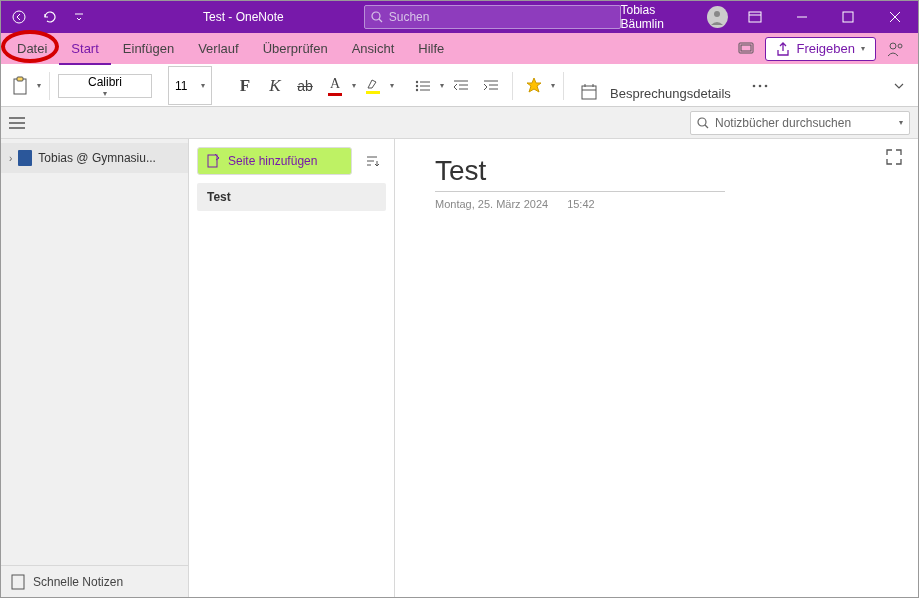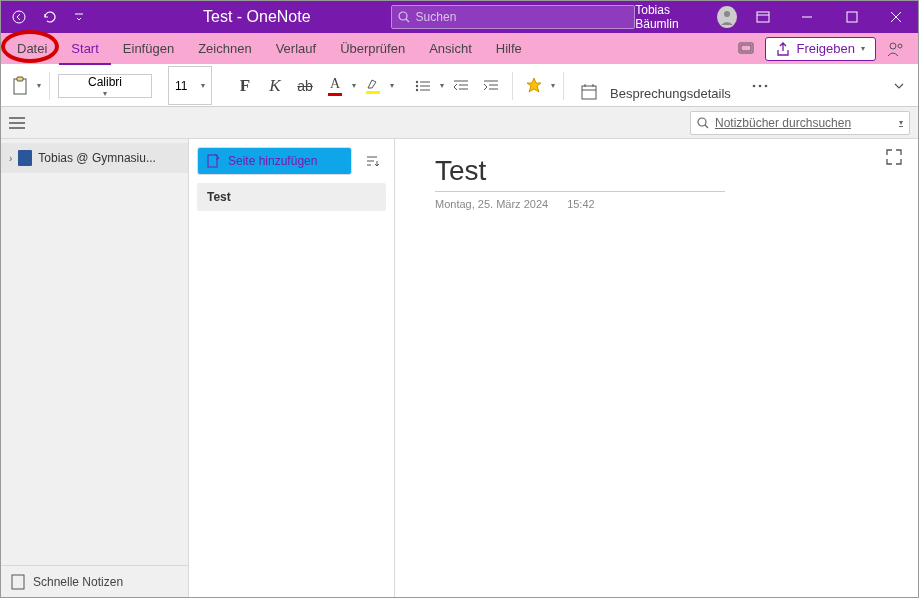--- a/index.html
+++ b/index.html
@@ -2,21 +2,21 @@
 <html><head>
 <meta charset="utf-8">
 <style>
   * { box-sizing: border-box; margin: 0; padding: 0; font-family: "Segoe UI", sans-serif; }
   body { width: 919px; height: 598px; background: #f5f5f5; overflow: hidden; border: 1px solid #999; }
   
   
   .titlebar { height: 32px; background: #7719AA; display: flex; align-items: center; color: white; font-size: 12px; }
   .tb-left { display: flex; align-items: center; gap: 2px; padding-left: 4px; }
   .tb-btn { width: 28px; height: 28px; display: flex; align-items: center; justify-content: center; cursor: pointer; }
-  .tb-title { margin-left: 110px; font-size: 16px; white-space: nowrap; }
+  .tb-title { margin-left: 110px; font-size: 12px; white-space: nowrap; }
   .tb-search { margin-left: 80px; width: 265px; height: 24px; background: #8e3cbd; border: 1px solid #b98ed8; display: flex; align-items: center; padding: 0 6px; color: #d8c4e8; font-size: 12px; border-radius: 2px; }
   .tb-search svg { margin-right: 6px; }
   .tb-user { margin-left: auto; display: flex; align-items: center; gap: 8px; padding-right: 4px; font-size: 12px; }
   .avatar { width: 22px; height: 22px; border-radius: 50%; background: #ccc; display: flex; align-items: center; justify-content: center; }
   .win-btn { width: 40px; height: 32px; display: flex; align-items: center; justify-content: center; cursor: pointer; }
   
   
   .ribbon-tabs { height: 32px; background: #f9a8d4; display: flex; align-items: center; padding: 12px 4px; border-bottom: 1px solid #fff; }
   .rtab { padding: 0 12px; height: 32px; display: flex; align-items: center; font-size: 13px; color: #444; cursor: pointer; }
   .rtab.active { color: #7719AA; box-shadow: inset 0 -2px 0 #7719AA; }
@@ -32,32 +32,32 @@
   .font-name { width: 94px; height: 24px; border: 1px solid #ccc; padding: 0 6px; font-size: 12px; display: flex; align-items: center; justify-content: space-between; background: #fff; flex-direction: column; }
   .font-size { width: 44px; height: 39px; border: 1px solid #ccc; padding: 0 6px; font-size: 12px; display: flex; align-items: center; justify-content: space-between; background: #fff; }
   .caret { font-size: 8px; color: #666; }
   .font-color-bar { height: 3px; width: 14px; background: #c00; display: block; }
   .highlight-bar { height: 3px; width: 14px; background: #fff200; display: block; }
   .meeting-btn { height: 30px; border: none; background: transparent; display: flex; align-items: flex-end; gap: 12px; padding: 0 8px; font-size: 13px; color: #444; cursor: pointer; }
   
   
   .subbar { height: 32px; background: #f0f0f0; border-bottom: 1px solid #d8d8d8; display: flex; align-items: center; padding: 0 8px; }
   .hamburger { width: 20px; cursor: pointer; color: #555; }
-  .search-notebooks { margin-left: auto; width: 220px; height: 24px; border: 1px solid #ccc; background: #fff; display: flex; align-items: center; padding: 0 6px; font-size: 12px; color: #666; gap: 6px; border-radius: 2px; text-decoration: underline; }
+  .search-notebooks { margin-left: auto; width: 220px; height: 24px; border: 1px solid #ccc; background: #fff; display: flex; align-items: center; padding: 0 6px; font-size: 12px; color: #666; gap: 6px; border-radius: 2px; }
   
   
   .main { display: flex; height: calc(598px - 32px - 32px - 42px - 32px - 2px); }
   .col-nb { width: 188px; background: #f0f0f0; border-right: 1px solid #d8d8d8; display: flex; flex-direction: column; }
   .nb-item { height: 30px; display: flex; align-items: center; gap: 6px; padding: 0 8px; font-size: 12px; color: #333; background: #e6e6e6; cursor: pointer; margin: 4px 0; }
   .nb-icon { width: 14px; height: 16px; background: #2b579a; border-radius: 1px; }
   .quick-notes { margin-top: auto; height: 32px; border-top: 1px solid #d8d8d8; display: flex; align-items: center; gap: 8px; padding: 0 10px; font-size: 12px; color: #444; cursor: pointer; }
   
   .col-pages { width: 206px; background: #fff; border-right: 1px solid #d8d8d8; padding: 8px; }
   .add-page-row { display: flex; align-items: center; gap: 6px; margin-bottom: 8px; }
-  .add-page { flex: 1; height: 28px; border: 1px solid #ddd; border-radius: 3px; display: flex; align-items: center; gap: 8px; padding: 0 8px; font-size: 12px; color: #7719AA; cursor: pointer; background: #0ea5e9; }
+  .add-page { flex: 1; height: 28px; border: 1px solid #ddd; border-radius: 3px; display: flex; align-items: center; gap: 8px; padding: 0 8px; font-size: 12px; color: #7719AA; cursor: pointer; background: #bef264; }
   .sort-btn { width: 28px; height: 28px; display: flex; align-items: center; justify-content: center; cursor: pointer; color: #555; }
   .page-item { height: 28px; display: flex; align-items: center; padding: 0 10px; font-size: 12px; color: #333; background: #eee; cursor: pointer; border-radius: 2px; }
   
   .col-note { flex: 1; background: #fff; padding: 16px 40px; position: relative; }
   .expand-icon { position: absolute; top: 10px; right: 16px; cursor: pointer; color: #555; }
   .note-title { font-size: 28px; color: #333; font-weight: 400; padding-bottom: 4px; }
   .title-underline { height: 1px; background: #ccc; width: 290px; margin-bottom: 6px; }
   .note-meta { font-size: 11px; color: #888; display: flex; gap: 19px; }
   .note-body { margin-top: 40px; font-size: 14px; color: #333; line-height: 1.4; max-width: 420px; }
   
@@ -127,21 +127,20 @@
   </div>
 </div>
 
 <div class="ribbon-tabs">
   <div class="rtab file">
     <span>Datei</span>
     <div class="red-circle"></div>
   </div>
   <div class="rtab active">Start</div>
   <div class="rtab">Einfügen</div>
-  <div class="rtab">Zeichnen</div>
   <div class="rtab">Verlauf</div>
   <div class="rtab">Überprüfen</div>
   <div class="rtab">Ansicht</div>
   <div class="rtab">Hilfe</div>
   <div class="ribbon-right">
     <div class="tool-btn">
       <svg width="16" height="16" viewBox="0 0 16 16">
           <rect x="1" y="2" width="14" height="10" rx="1" fill="none" stroke="#555"></rect>
           <rect x="3" y="4" width="10" height="6" fill="none" stroke="#555"></rect>
         </svg>

